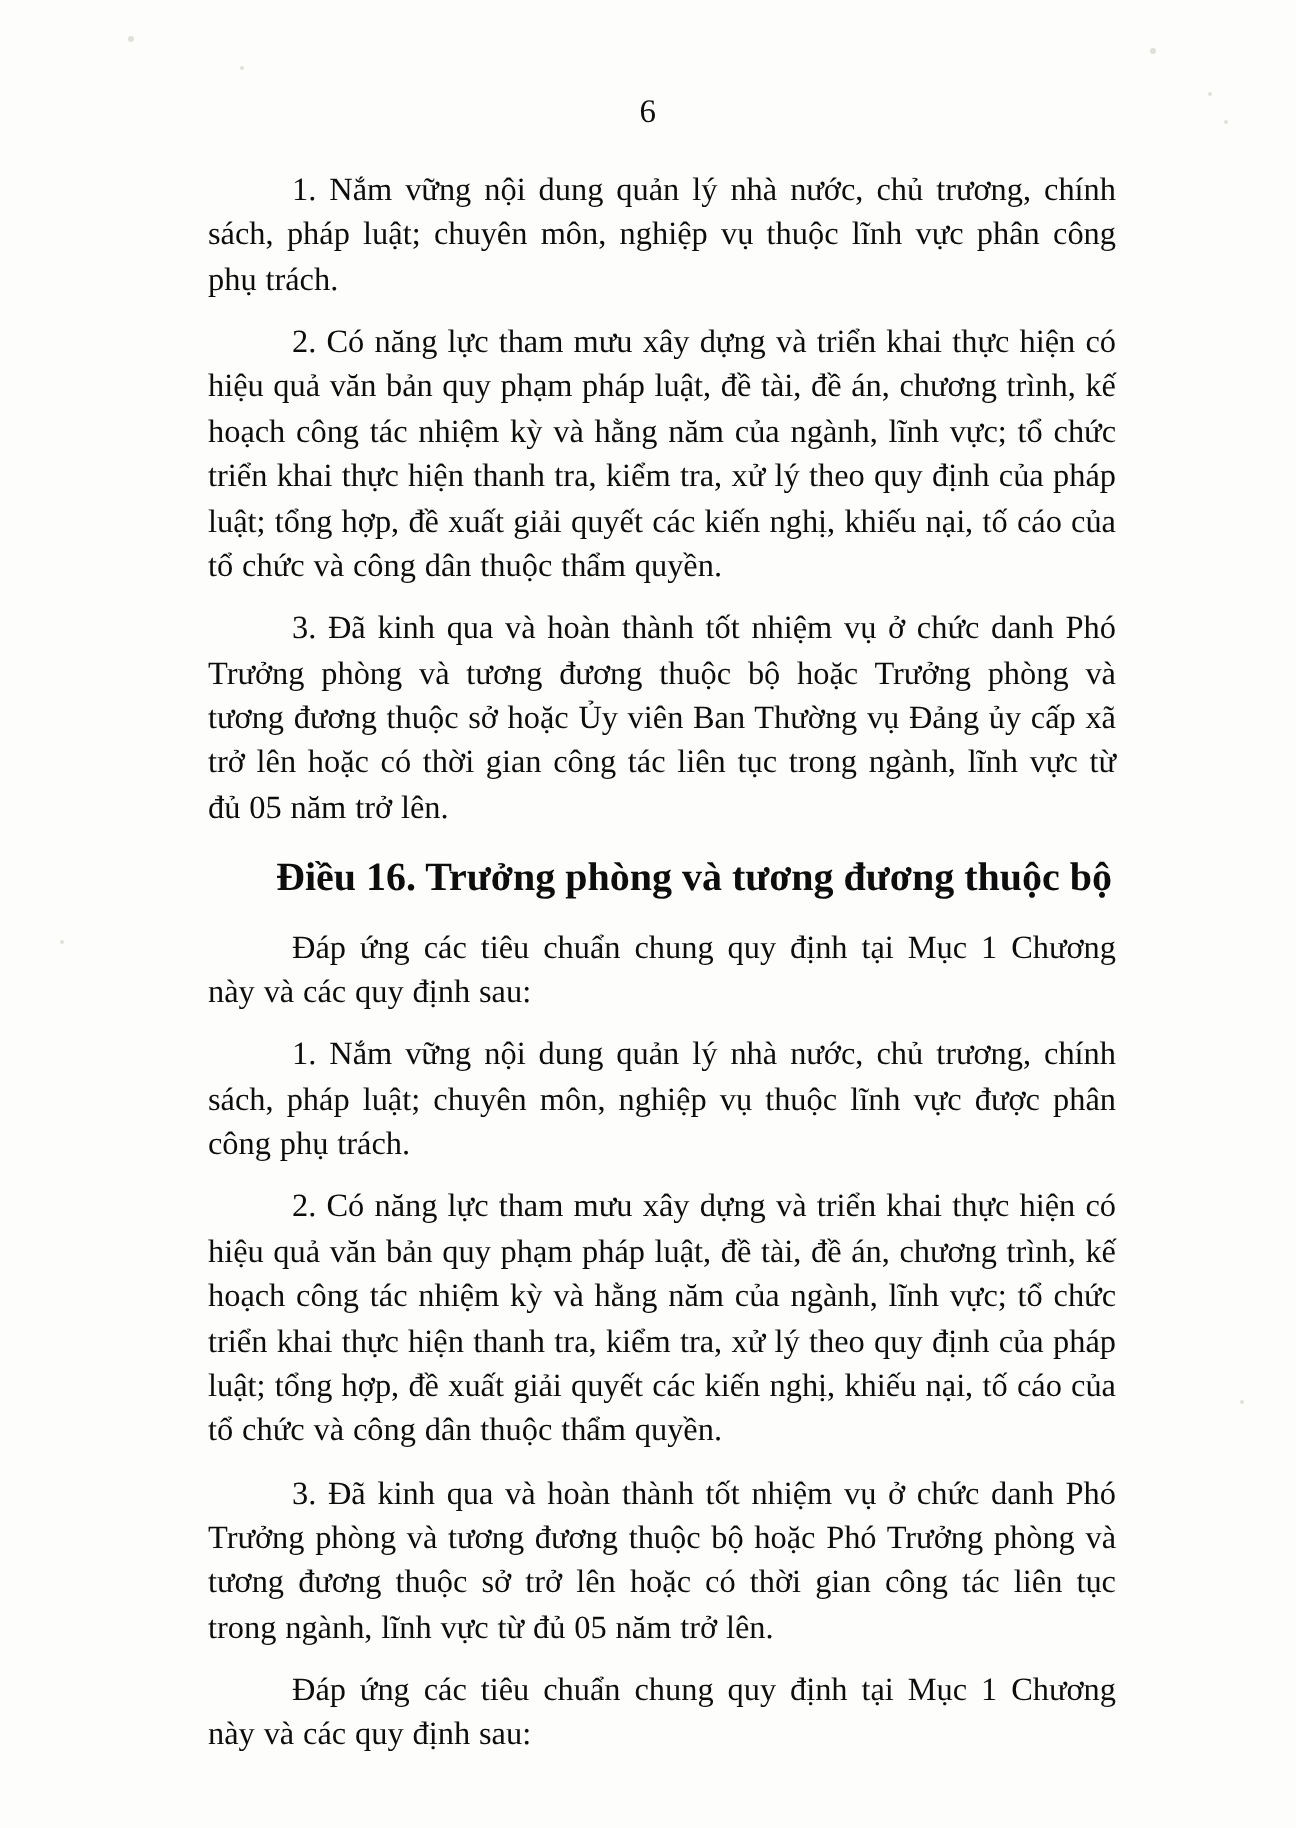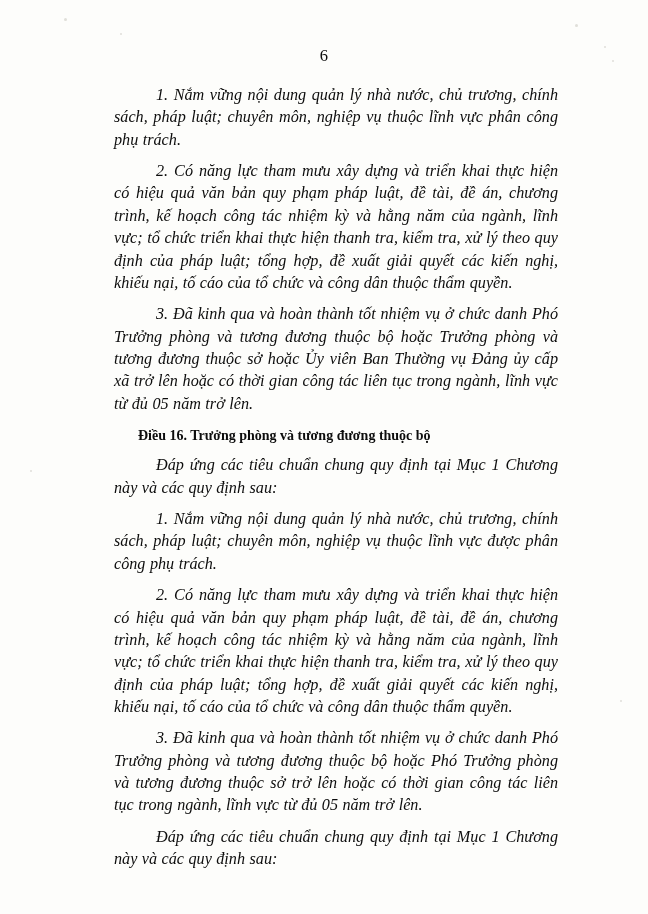--- a/index.html
+++ b/index.html
@@ -32,31 +32,30 @@
     font-size: 16.5px;
     letter-spacing: 0.2px;
   }
   .content {
     position: absolute;
     left: 96px;
     top: 84px;
     width: 462px;
   }
   p.para {
-    margin: 0 0 9px 18px;
+    margin: 0 0 9px 8px;
     font-size: 16.2px;
     line-height: 1.38;
     text-align: justify;
     text-indent: 42px;
     word-spacing: 0.4px;
-    font-style: italic;
   }
   p.heading {
     margin: 11px 0 9px 0;
-    font-size: 14px;
+    font-size: 20px;
     line-height: 1.38;
     font-weight: bold;
     text-indent: 42px;
     text-align: left;
   }
   p.para:last-child {
     margin-bottom: 0;
   }
   
   .speck {

